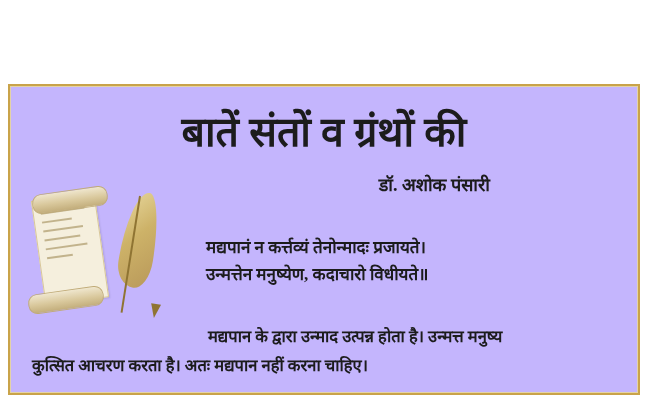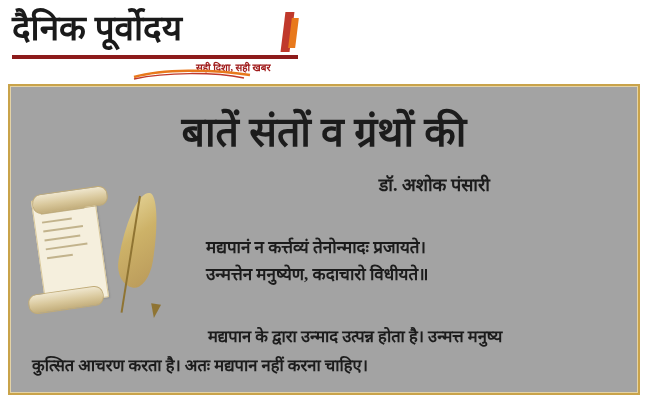--- a/index.html
+++ b/index.html
@@ -98,21 +98,21 @@
     height: 12px;
   }
 
   
   #article {
     position: absolute;
     left: 8px;
     top: 84px;
     width: 632px;
     height: 311px;
-    background: #a3a3a3;
+    background: #c4b5fd;
     border: 2px solid #c9a34a;
     box-sizing: border-box;
   }
   #article-inner {
     position: absolute;
     left: 0;
     top: 0;
     right: 0;
     bottom: 0;
     border: 1px solid #e4d3a6;
@@ -264,35 +264,20 @@
   #body-text .line2 {
     padding-left: 0px;
   }
   .nowrap { white-space: nowrap; }
 </style>
 </head>
 <body>
 
 <div id="page">
 
-  <div id="masthead">
-    <div id="logo-block">
-      <div id="logo-title">दैनिक पूर्वोदय</div>
-      <div id="logo-underline"></div>
-      <div id="logo-mark">
-        <span class="bar-red"></span>
-        <span class="bar-orange"></span>
-      </div>
-      <div id="logo-tagline">सही दिशा, सही खबर</div>
-      <svg id="logo-swoosh" viewBox="0 0 120 12">
-        <path d="M2 9 C 30 1, 80 1, 118 7" stroke="#e8791c" stroke-width="2.5" fill="none"></path>
-        <path d="M2 11 C 34 4, 82 4, 112 10" stroke="#c0392b" stroke-width="1.5" fill="none"></path>
-      </svg>
-    </div>
-  </div>
 
   <div id="article">
     <div id="article-inner"></div>
 
     <div id="headline">बातें संतों व ग्रंथों की</div>
 
     <div id="byline">डॉ.  अशोक  पंसारी</div>
 
     <div id="illustration">
       <div class="scroll-body">

